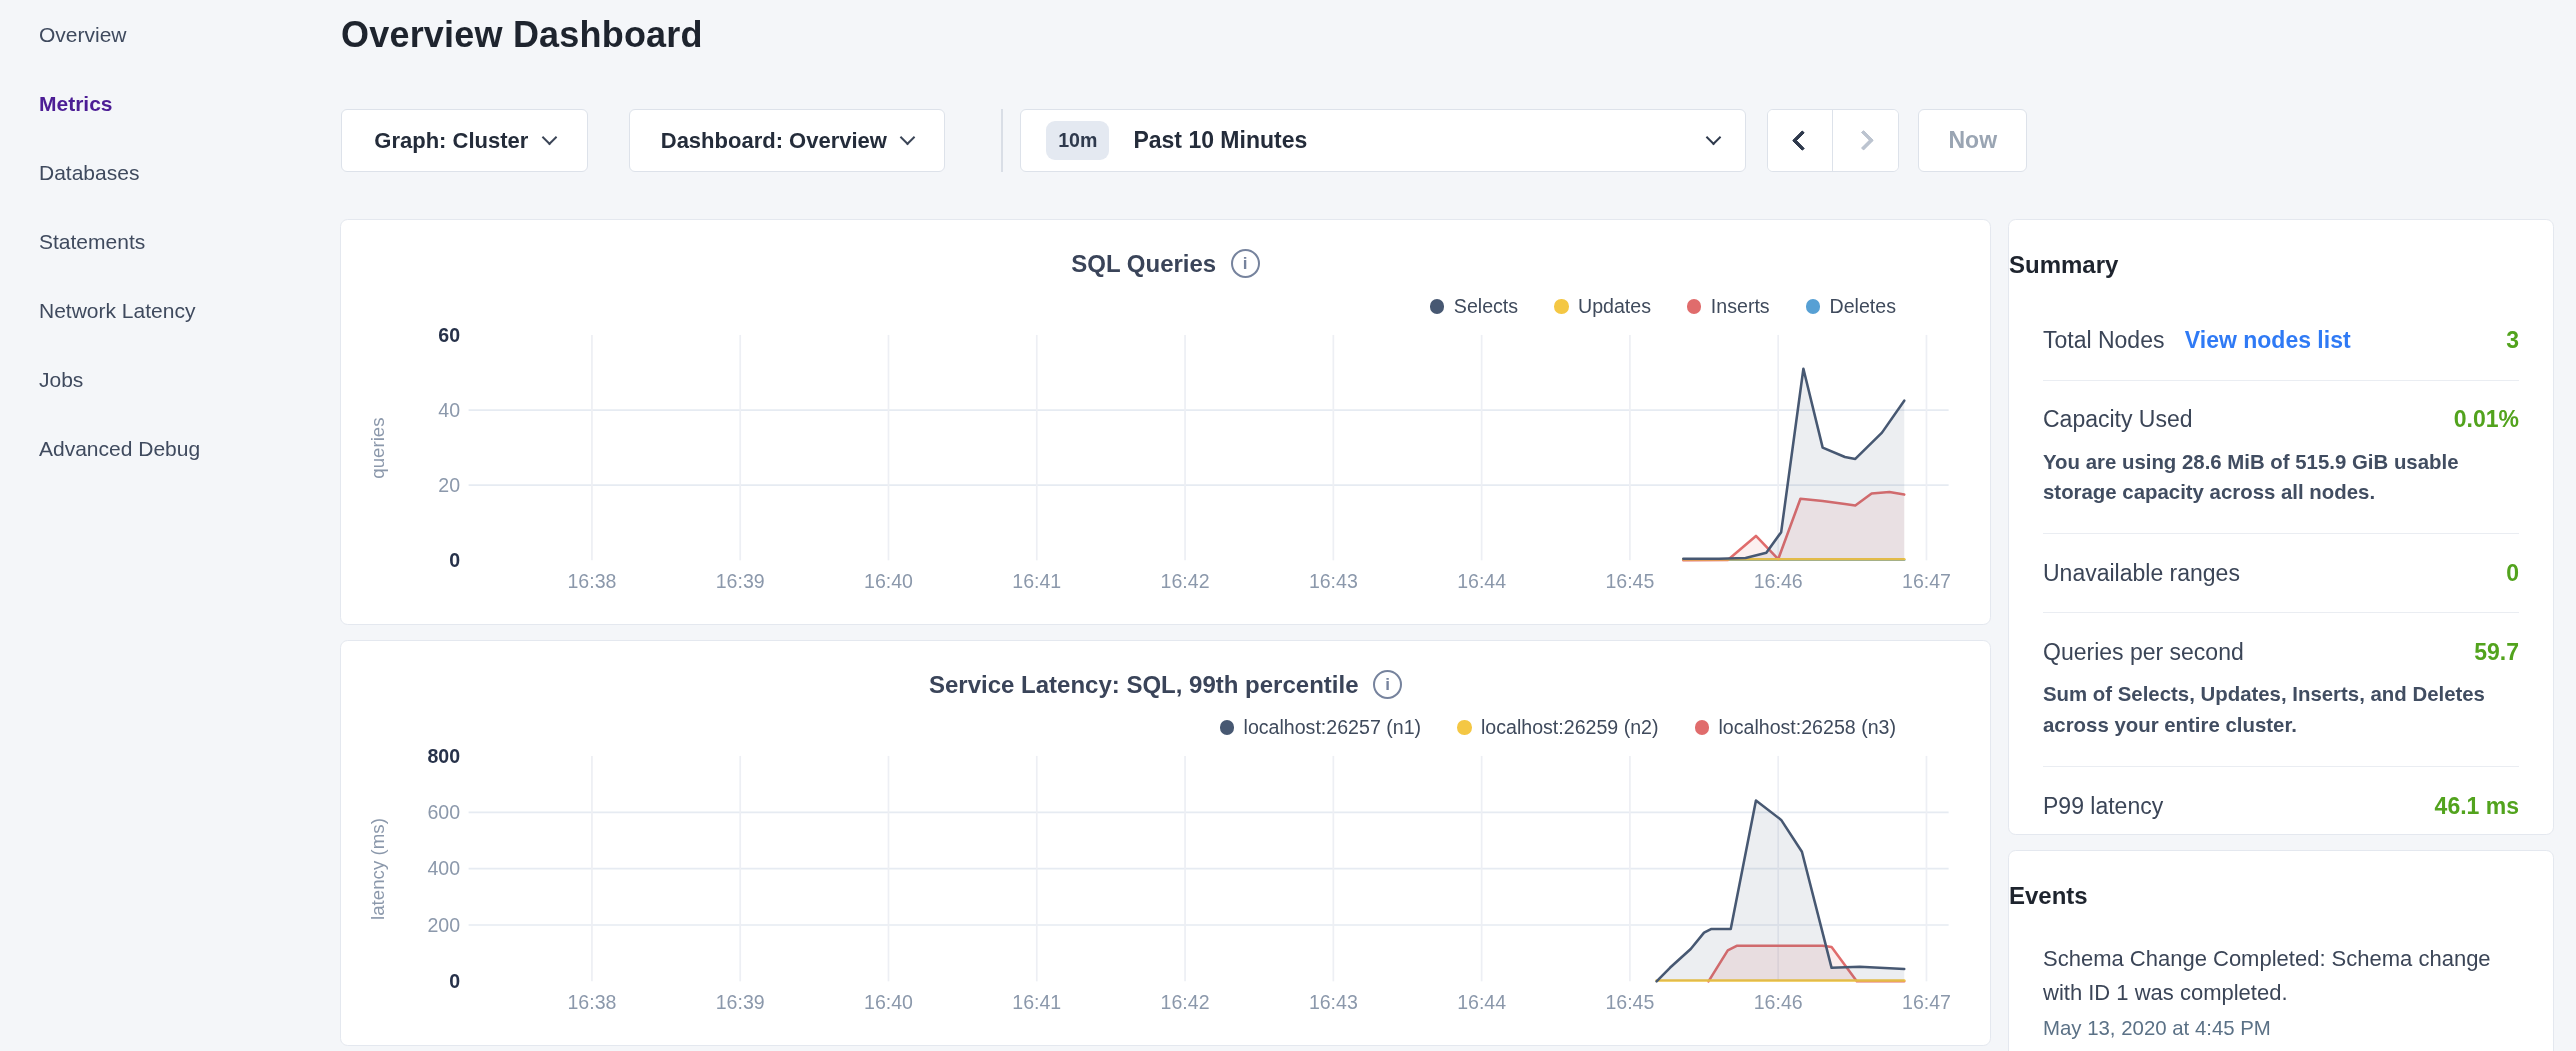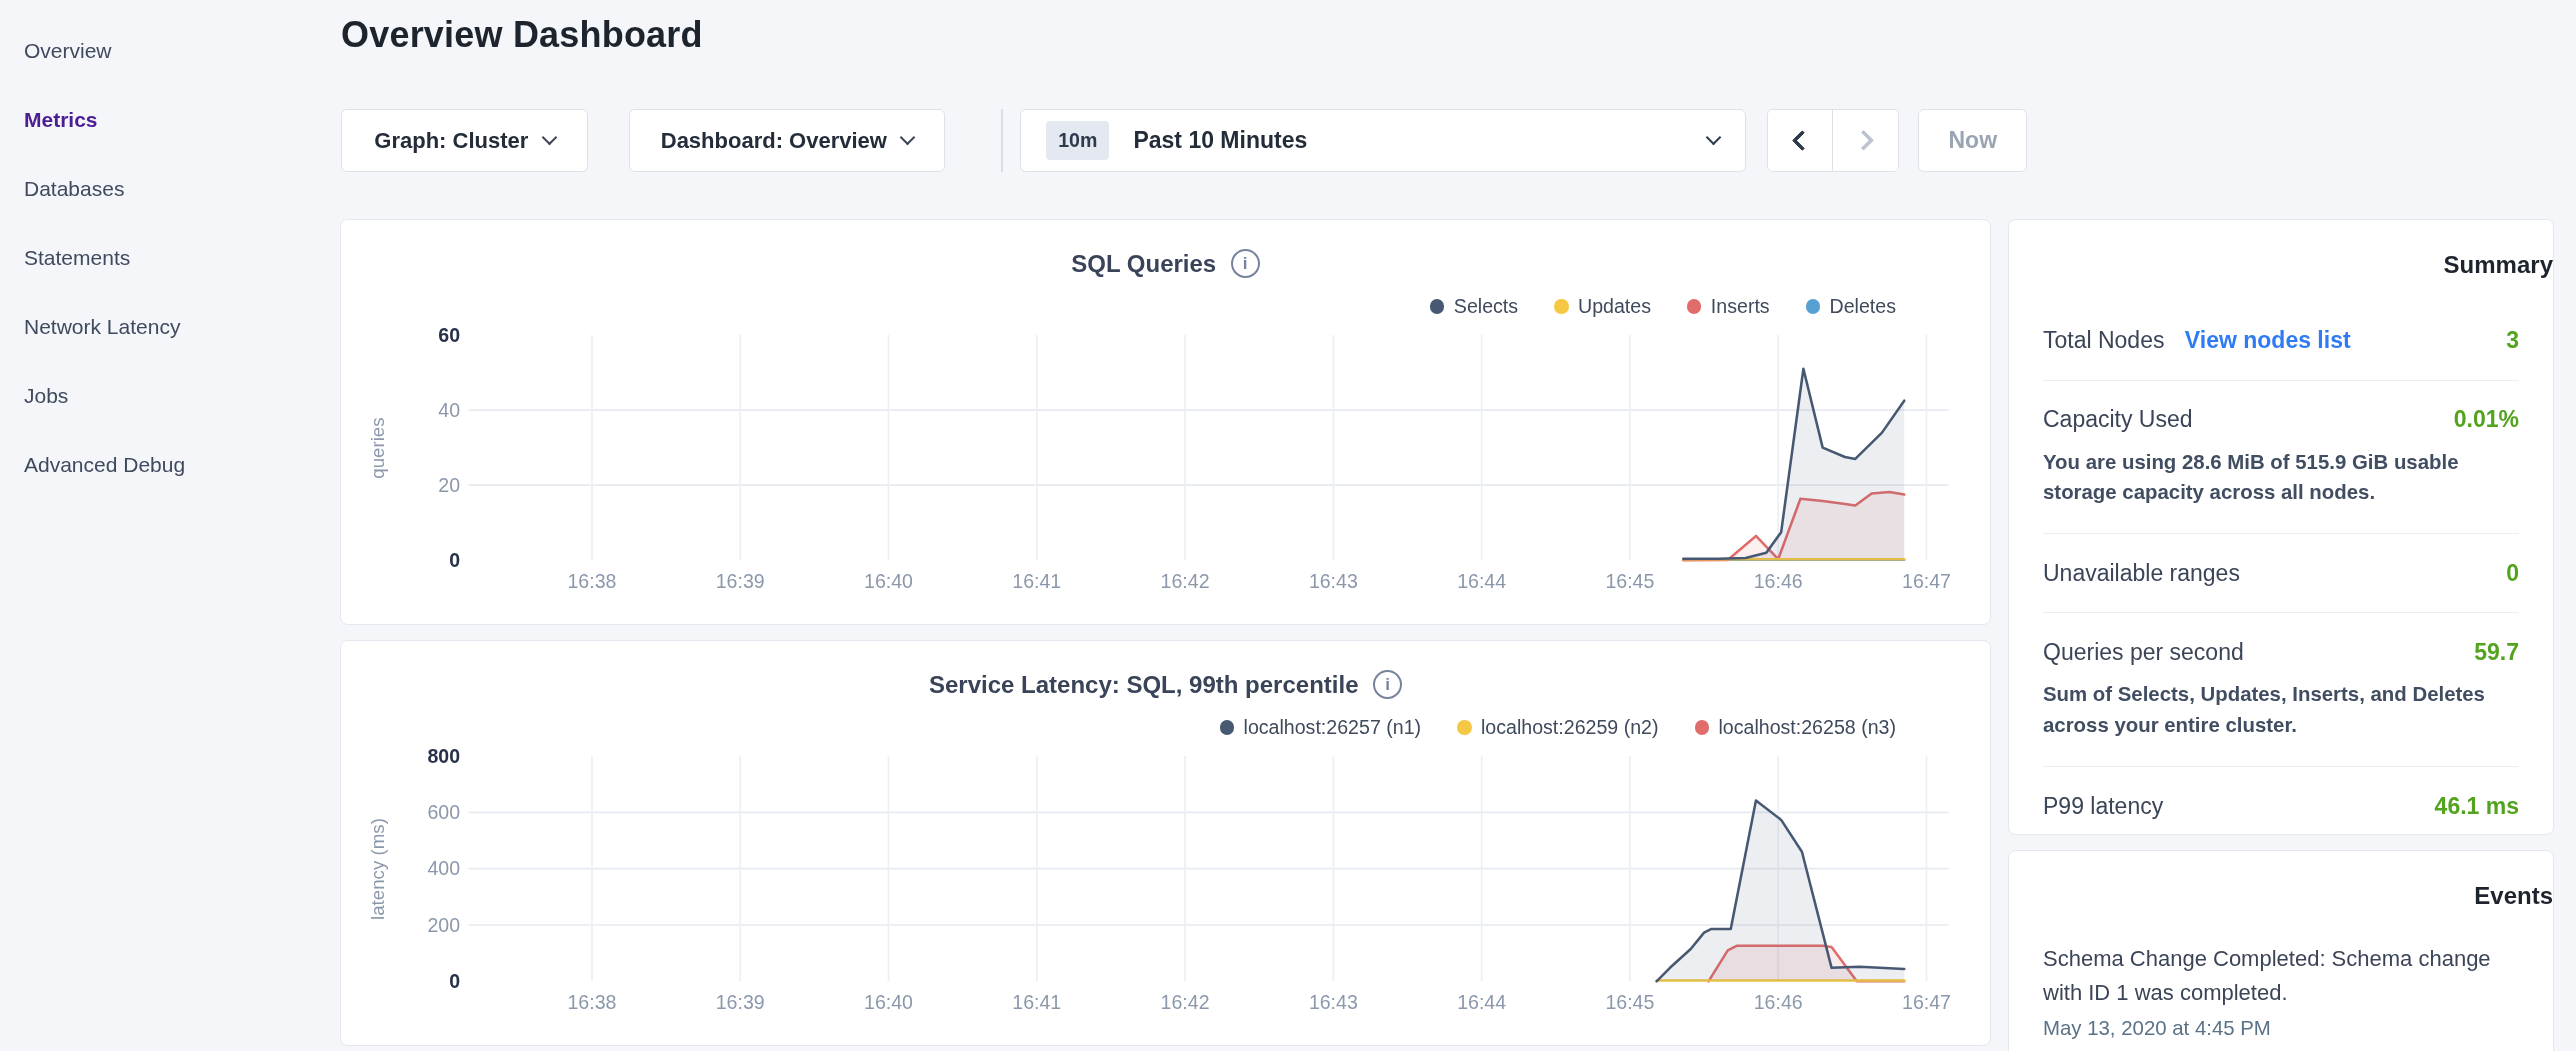--- a/index.html
+++ b/index.html
@@ -5,21 +5,21 @@
   * { margin:0; padding:0; box-sizing:border-box; }
   html,body { width:2576px; height:1051px; }
   body {
     font-family:"Liberation Sans", sans-serif;
     background:#f4f6f9;
     color:#3b4557;
     overflow:hidden;
     position:relative;
   }
   
-  .sidebar { position:absolute; left:0; top:0; width:340px; padding-top:16px; }
+  .sidebar { position:absolute; left:15px; top:0; width:340px; padding-top:0; }
   .side-item {
     height:69px; display:flex; align-items:center;
     padding-left:24px; font-size:21px; color:#3f4a5e; cursor:pointer;
   }
   .side-item.active { color:#4c1d95; font-weight:700; }
   
   .page-title {
     position:absolute; left:341px; top:13.6px;
     font-size:36px; font-weight:700; color:#1e242e; letter-spacing:0.2px;
   }
@@ -32,21 +32,21 @@
   .dd-graph { width:247px; gap:15.3px; }
   .dd-dashboard { width:316px; margin-left:41px; gap:15.3px; }
   .chev-down {
     width:11px; height:11px; margin-top:-6px;
     border-right:2.6px solid #3b4557; border-bottom:2.6px solid #3b4557;
     transform:rotate(45deg);
   }
   .ctl-divider { width:1.7px; background:#d9dee6; margin-left:56px; }
   .time-picker { width:726px; margin-left:17px; justify-content:flex-start; padding:0 25.5px; }
   .time-badge {
-    background:#e4e9f1; border-radius:4px; padding:7.7px 12px;
+    background:#e4e9f1; border-radius:9px; padding:7.7px 12px;
     font-size:19.6px; font-weight:700; color:#2f3a4d;
   }
   .time-label { margin-left:24px; font-size:23px; font-weight:700; color:#242c3a; }
   .time-chev { margin-left:auto; width:11px; height:11px; margin-top:-6px;
     border-right:2.1px solid #2f3a4d; border-bottom:2.1px solid #2f3a4d; transform:rotate(45deg); }
   .nav-group { width:132px; margin-left:21px; display:flex; background:#fff;
     border:1.7px solid #dde2ea; border-radius:6px; overflow:hidden; }
   .nav-btn { flex:1; display:flex; align-items:center; justify-content:center; cursor:pointer; background:#fff; border:none; }
   .nav-btn + .nav-btn { border-left:1.7px solid #dde2ea; }
   .chev-left { width:14.5px; height:14.5px; border-left:4.3px solid #2f3a4d; border-bottom:4.3px solid #2f3a4d;
@@ -68,21 +68,21 @@
     display:flex; align-items:center; justify-content:center; cursor:pointer; }
   .info-icon::before { content:"i"; }
   .legend { position:absolute; top:75px; right:94px; display:flex; gap:36px; }
   .legend-item { display:flex; align-items:center; gap:9.4px; font-size:19.6px; color:#3f4a5c; }
   .legend-dot { width:14.5px; height:14.5px; border-radius:50%; }
   svg.chart { position:absolute; left:0; top:102px; }
   svg.chart text { font-family:"Liberation Sans", sans-serif; }
   
   .summary-card { left:2008px; top:219px; width:546px; height:616px; }
   .events-card  { left:2008px; top:850px; width:546px; height:255px; }
-  .panel-title { text-align:right; padding-top:31px; font-size:24px; font-weight:700; color:#1e242e; }
+  .panel-title { text-align:left; padding-top:31px; font-size:24px; font-weight:700; color:#1e242e; }
   .panel-body { padding:0 34px; }
   .summary-card .panel-body { margin-top:48px; }
   .sum-row { display:flex; align-items:baseline; }
   .sum-label { font-size:23px; font-weight:400; color:#3b4557; }
   .sum-link { font-size:23px; font-weight:700; color:#2f7af5; margin-left:20.4px; cursor:pointer; text-decoration:none; }
   .sum-value { margin-left:auto; font-size:23px; font-weight:700; color:#52a31d; white-space:nowrap; }
   .sum-desc { font-size:20.4px; color:#414d61; line-height:1.5; margin-top:13.6px;font-weight:bold; }
   .sum-div { border:none; border-top:1.7px solid #eaedf2; margin:25.5px 0; }
   .event-text { font-size:22px; color:#3b4557; line-height:1.55; margin-top:32px; }
   .event-time { font-size:20.4px; color:#5b7186; margin-top:6.8px; }

